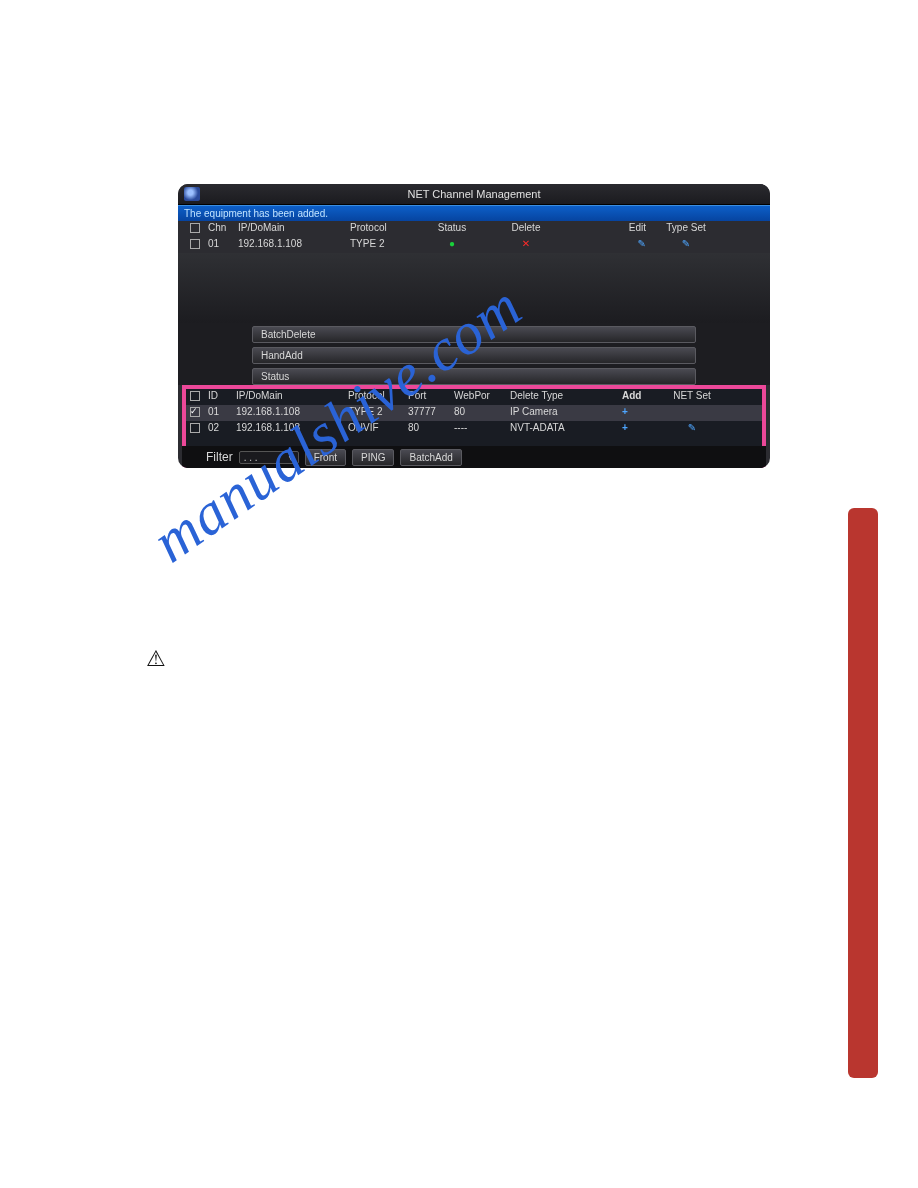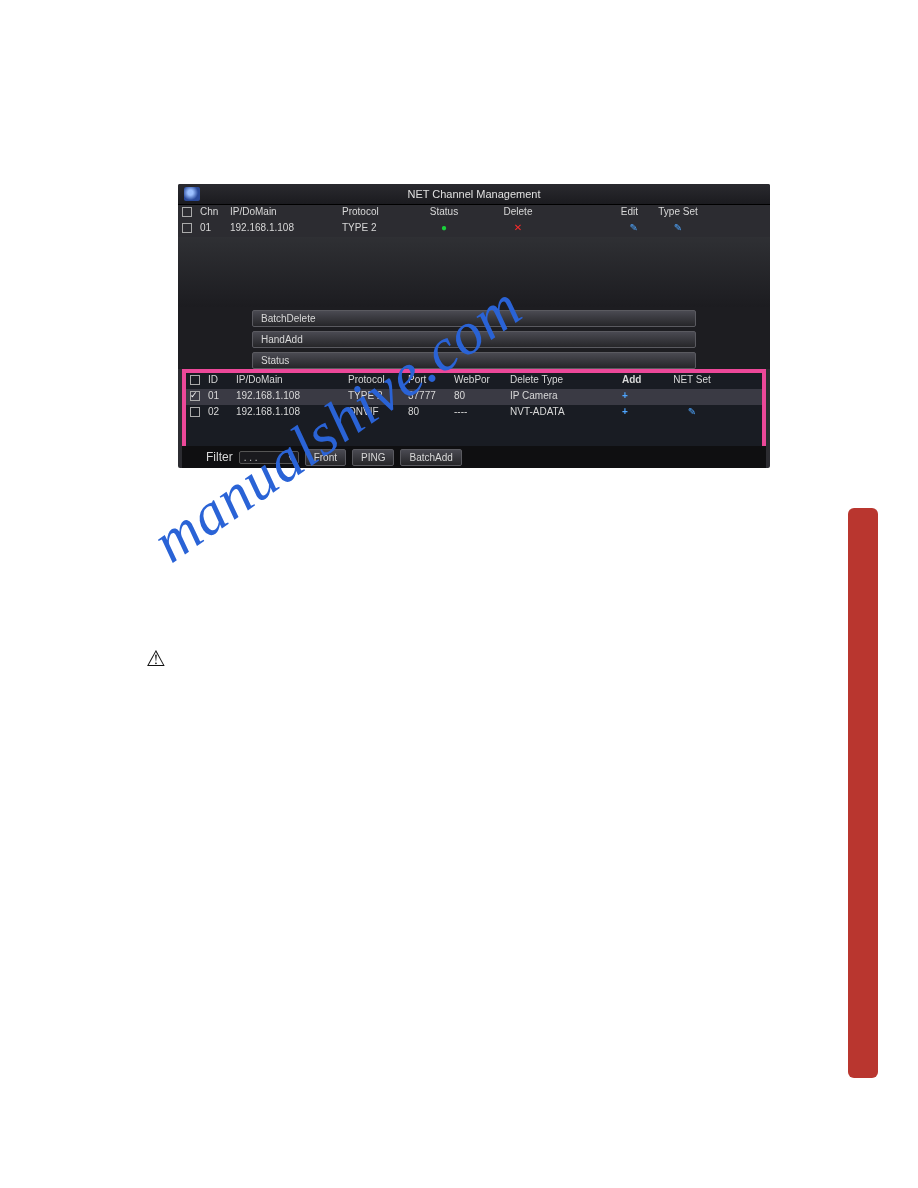--- a/index.html
+++ b/index.html
@@ -26,21 +26,21 @@
     background: #b9362f;
     border-radius: 6px;
   }
   .screenshot {
     position: absolute;
     left: 178px;
     top: 184px;
     width: 592px;
     height: 284px;
     background: #2c2c31;
-    border-radius: 2px;
+    border-radius: 10px;
     overflow: hidden;
     font-family: "Segoe UI", Arial, sans-serif;
     font-size: 10px;
     color: #d8d8d8;
   }
   .ss-titlebar {
     height: 20px;
     background: linear-gradient(#2a2a2f,#1b1b1f);
     border-bottom: 1px solid #000;
     position: relative;
@@ -60,21 +60,21 @@
   }
   .ss-bluebar {
     background: linear-gradient(#0d5fc8,#0644a0);
     color: #bfe2ff;
     padding: 2px 6px;
     font-size: 10px;
     border-top: 1px solid #3a8de0;
   }
   .ss-headerrow, .ss-datarow {
     display: flex;
-    padding: 0 4px;
+    padding: 0 12px;
     line-height: 14px;
   }
   .col-chk { width: 18px; }
   .col-chn { width: 30px; }
   .col-ip  { width: 112px; }
   .col-proto { width: 68px; }
   .col-status { width: 68px; text-align: center;}
   .col-delete { width: 80px; text-align: center;}
   .col-edit { width: 80px; text-align: right;}
   .col-front { width: 80px; text-align: center;}
@@ -204,20 +204,21 @@
 
   <div class="red-bar"></div>
 
   <div class="screenshot">
 
     <div class="ss-titlebar">
       <span class="ss-logo"></span>
       <span>NET Channel Management</span>
     </div>
 
+    <div class="ss-bluebar">The equipment has been added.</div>
 
     <div class="ss-headerrow">
       <span class="col-chk"><span class="chk"></span></span>
       <span class="col-chn">Chn</span>
       <span class="col-ip">IP/DoMain</span>
       <span class="col-proto">Protocol</span>
       <span class="col-status">Status</span>
       <span class="col-delete">Delete</span>
       <span class="col-edit">Edit</span>
       <span class="col-front">Type Set</span>

